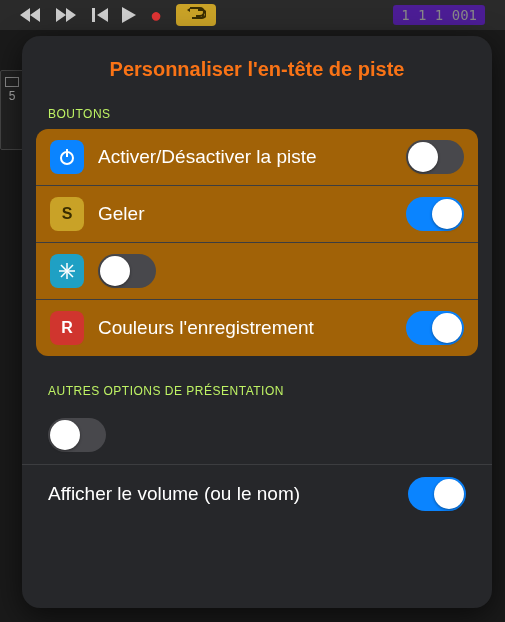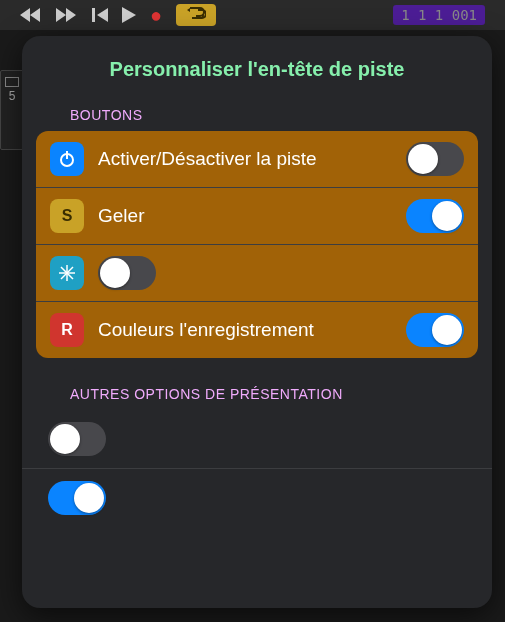--- a/index.html
+++ b/index.html
@@ -57,31 +57,30 @@
     top: 36px;
     width: 470px;
     height: 572px;
     background: #26272a;
     border-radius: 18px;
     box-shadow: 0 8px 30px rgba(0,0,0,0.6);
     padding: 22px 0 10px 0;
   }
   .popover-title {
     text-align: center;
-    color: #86efac;
+    color: #f97316;
     font-size: 20px;
     font-weight: 600;
     margin-bottom: 26px;
   }
   .section-header {
-    color: #f0abfc;
-    font-size: 14px;
+    color: #bef264;
+    font-size: 12px;
     letter-spacing: 0.5px;
     padding: 0 26px 8px 26px;
-    margin-left: 22px;
   }
   .group {
     margin: 0 14px 28px 14px;
     background: #a16207;
     border-radius: 12px;
     overflow: hidden;
   }
   .row {
     display: flex;
     align-items: center;
@@ -232,18 +231,19 @@
   </div>
 
   <div class="section-header">AUTRES OPTIONS DE PRÉSENTATION</div>
   <div class="display-section">
     <div class="row-plain">
       <div class="switch off">
           <div class="knob"></div>
         </div>
     </div>
     <div class="row-plain">
+      <div class="row-label">Afficher le volume (ou le nom)</div>
       <div class="switch on">
           <div class="knob"></div>
         </div>
     </div>
   </div>
 </div>
 
 </body></html>

